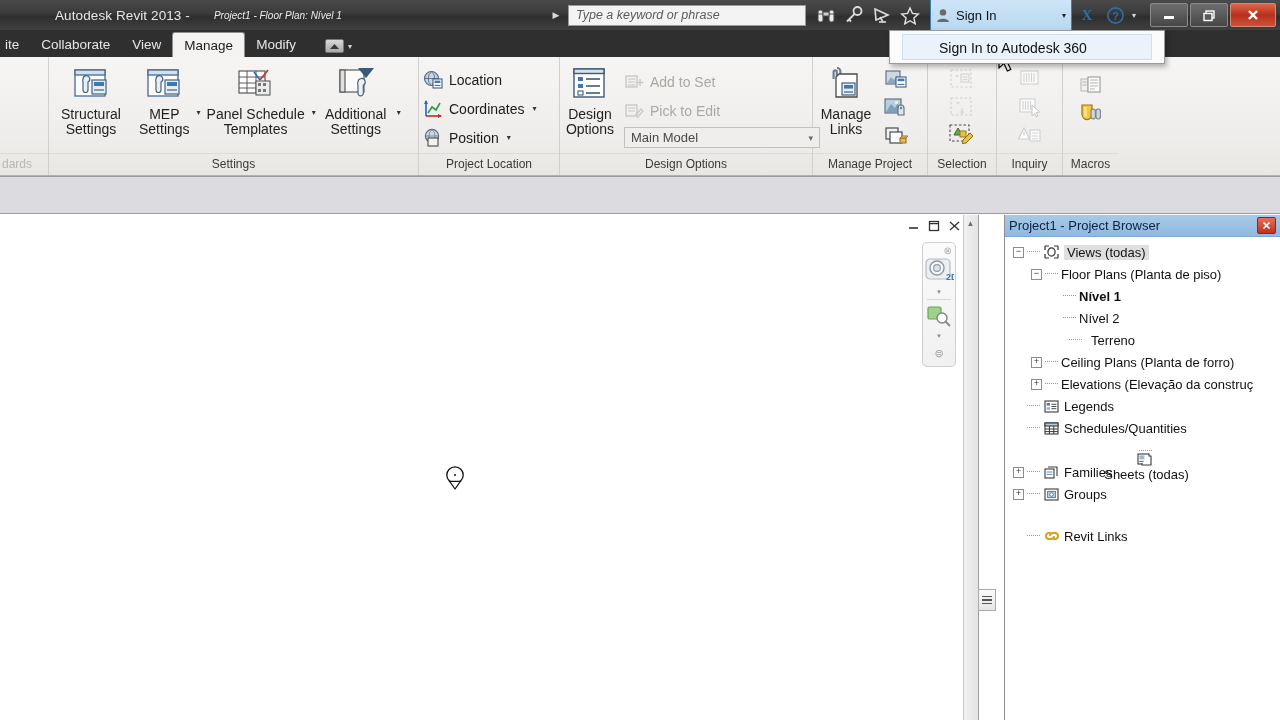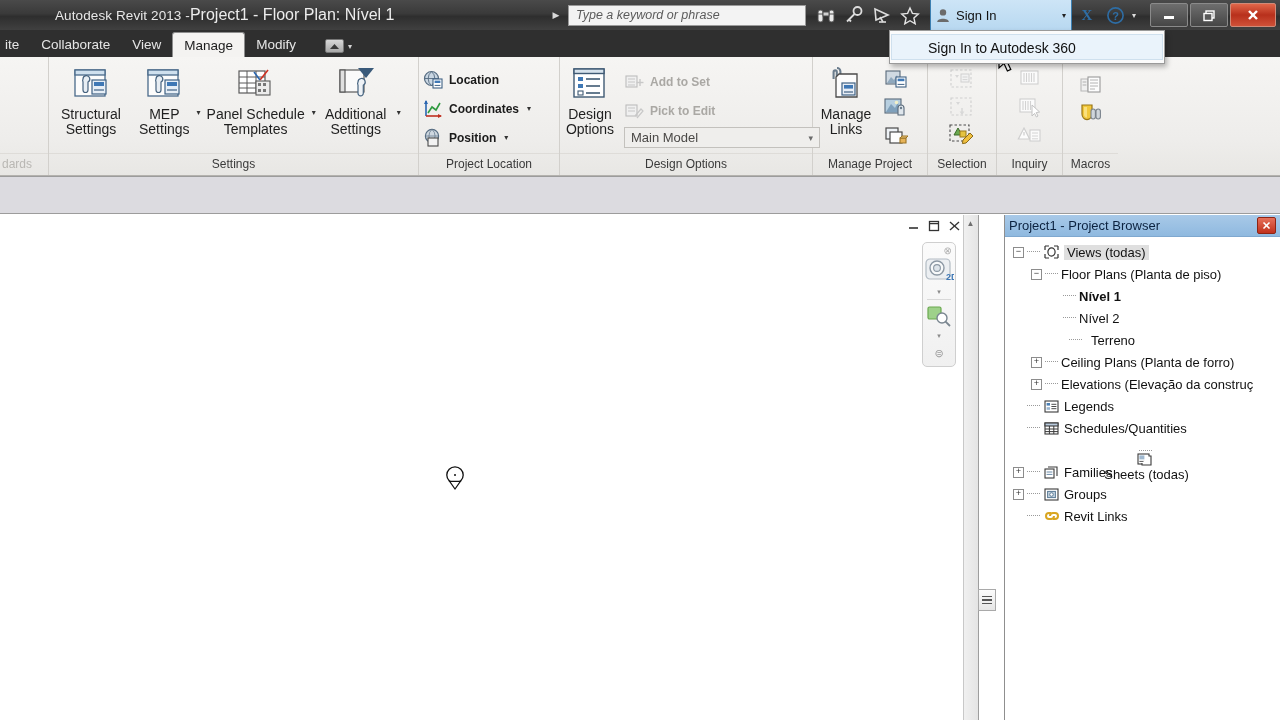--- a/index.html
+++ b/index.html
@@ -15,21 +15,21 @@
   .titlebar{
     position:absolute;left:0;top:0;width:1280px;height:30px;
     background:linear-gradient(to bottom,#4a4a4a 0%,#3a3a3a 45%,#2e2e2e 55%,#404040 100%);
     display:flex;align-items:center;
   }
   .tb-left{width:55px;height:30px;}
   .title-text{
     color:#e8e8e8;font-size:13.5px;white-space:nowrap;
     letter-spacing:.1px;
   }
-  .doc-title{color:#ececec;font-size:16px;margin-left:0;}
+  .doc-title{color:#ececec;font-size:10px;margin-left:24px;font-style:italic;}
   .tb-arrow{
     margin-left:auto;margin-right:0;color:#d8d8d8;font-size:9px;
     width:16px;text-align:center;
   }
   .search-wrap{
     display:flex;align-items:center;height:22px;margin-left:4px;
   }
   .search-box{
     width:238px;height:21px;background:#f3f3f3;border:1px solid #9a9a9a;
     display:flex;align-items:center;padding-left:7px;box-sizing:border-box;
@@ -104,21 +104,21 @@
   .bigbtn{
     width:auto;min-width:68px;padding:0 6px;display:flex;flex-direction:column;
     align-items:center;box-sizing:border-box;
   }
   .bigbtn .ic{height:44px;display:flex;align-items:center;justify-content:center;}
   .bigbtn .t1,.bigbtn .t2{font-size:14px;color:#1f1f1f;line-height:15px;text-align:center;white-space:nowrap;}
   .withcar{display:flex;align-items:flex-end;}
   .caret-s{font-size:8px;color:#333;margin:0 0 20px 1px;}
 
   .rowbtn{display:flex;align-items:center;height:29px;padding:0 6px 0 4px;gap:6px;}
-  .rowbtn .lab{font-size:12px;color:#1b1b1b;white-space:nowrap;font-weight:bold;}
+  .rowbtn .lab{font-size:14px;color:#1b1b1b;white-space:nowrap;}
   .rowbtn.dis .lab{color:#aaa8a4;}
   .rowbtn .car{font-size:8px;color:#333;margin-left:2px;}
   .col-stack{display:flex;flex-direction:column;padding-top:2px;}
 
   .combo{
     width:196px;height:21px;background:#efeeec;border:1px solid #c3c1bd;
     display:flex;align-items:center;padding:0 6px;box-sizing:border-box;
     font-size:13px;color:#4a4846;
   }
   .combo .car{margin-left:auto;font-size:9px;color:#6a6a6a;}
@@ -821,36 +821,36 @@
           <span class="dots"></span>
           <span class="ticon">
             <svg width="15" height="13" viewBox="0 0 15 13">
               <rect x="1" y="1" width="13" height="11" fill="#fff" stroke="#3a3a3a" stroke-width="1.1"></rect>
               <rect x="3.6" y="3.4" width="7.8" height="6.2" fill="#c6d4e0" stroke="#5a7a96" stroke-width="1"></rect>
               <circle cx="7.5" cy="6.5" r="1.8" fill="#fff" stroke="#5a7a96"></circle>
             </svg>
           </span>
           <span class="lab">Groups</span>
         </div>
-        <div class="tnode" style="padding-left: 0px;">
+        <div class="tnode" style="padding-left: 0px; margin-top: 20px;">
           <span class="exp hidden"></span>
           <span class="dots"></span>
           <span class="ticon">
             <svg width="16" height="12" viewBox="0 0 16 12">
               <path d="M6 6 a3 3 0 0 1 3 -3 h2 a3 3 0 0 1 0 6 h-2" fill="none" stroke="#d9a520" stroke-width="2"></path>
               <path d="M10 6 a3 3 0 0 1 -3 3 h-2 a3 3 0 0 1 0 -6 h2" fill="none" stroke="#d9a520" stroke-width="2"></path>
             </svg>
           </span>
           <span class="lab">Revit Links</span>
         </div>
       </div>
   </div>
 
   <div class="cursor">
     <svg width="20" height="28" viewBox="0 0 20 28">
       <polygon points="1,1 1,20 6,15.4 9.4,23 12.8,21.4 9.4,14.2 15.8,13.6" fill="#fff" stroke="#000" stroke-width="1.2"></polygon>
     </svg>
   </div>
 
-<div style="position: absolute; left: 889px; top: 30px; width: 276px; height: 34px; background: rgb(251, 251, 251); border: 1px solid rgb(154, 154, 154); box-shadow: rgba(0, 0, 0, 0.28) 2px 3px 5px; display: flex; align-items: center; padding: 1px; box-sizing: border-box; z-index: 60;">
+<div style="position: absolute; left: 889px; top: 30px; width: 276px; height: 34px; background: rgb(251, 251, 251); border: 1px solid rgb(154, 154, 154); box-shadow: rgba(0, 0, 0, 0.28) 2px 3px 5px; display: flex; align-items: center; padding: 12px; box-sizing: border-box; z-index: 60;">
       <div style="flex: 1 1 0%; height: 26px; line-height: 26px; padding-left: 36px; background: rgb(234, 243, 251); border: 1px solid rgb(207, 224, 238); font-size: 14px; color: rgb(16, 16, 16); box-sizing: border-box;">Sign In to Autodesk 360</div>
     </div>
   </div>
 
 </body></html>

